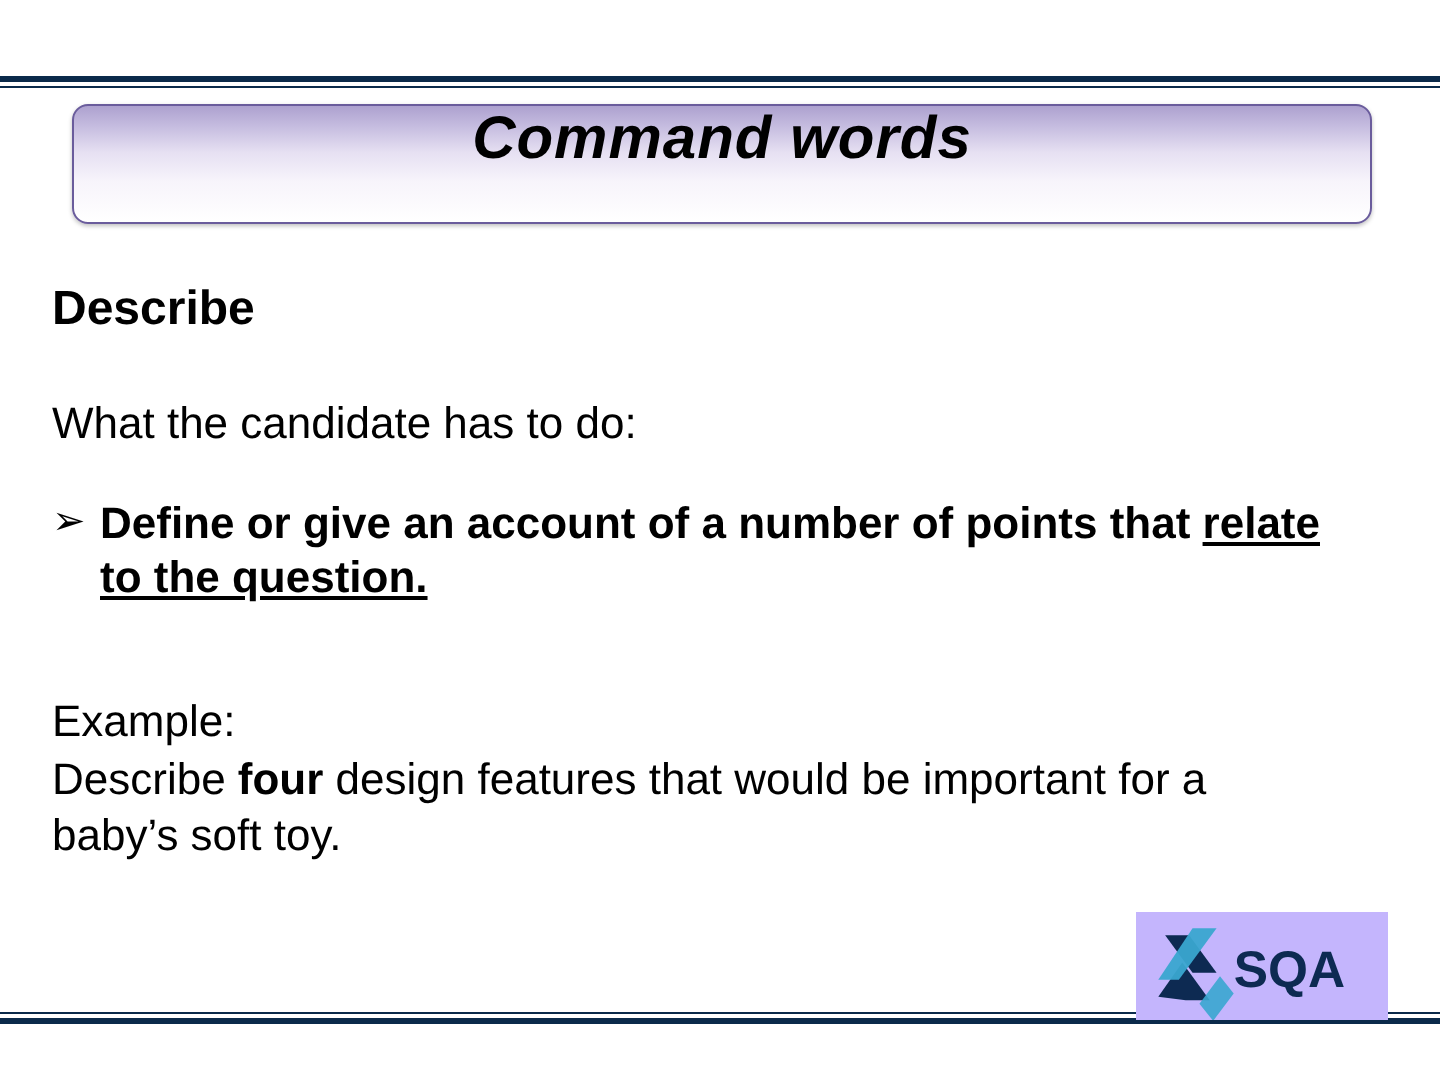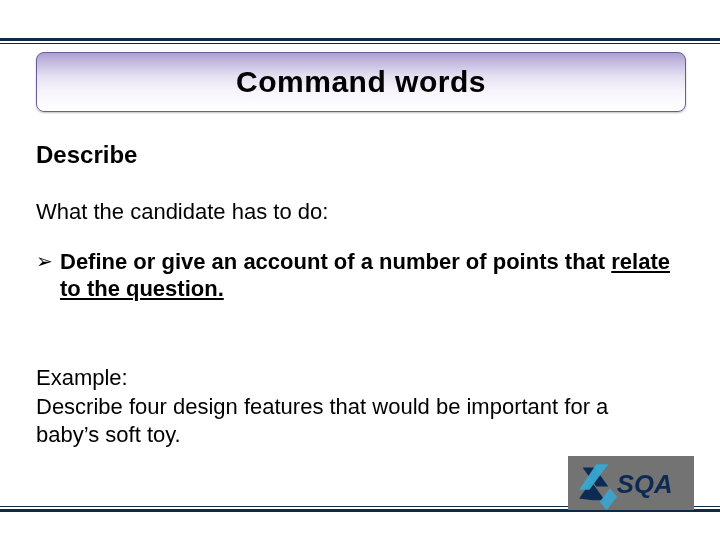--- a/index.html
+++ b/index.html
@@ -43,32 +43,33 @@
     position: absolute;
     left: 36px;
     top: 52px;
     width: 648px;
     height: 58px;
     border-radius: 8px;
     background: linear-gradient(to bottom, #ada1cf 0%, #c6bde0 18%, #e6e0f2 40%, #f7f4fb 65%, #ffffff 100%);
     border: 1px solid #6a5c9c;
     box-shadow: 0 1px 2px rgba(0,0,0,0.25);
     display: flex;
-    align-items: center;
+    align-items: flex-start;
     justify-content: center;
+    font-style: italic;
   }
   .title-text {
     font-weight: bold;
     font-size: 30px;
     color: #000;
     letter-spacing: 0.5px;
   }
   .content {
     position: absolute;
-    left: 36px;
+    left: 26px;
     top: 140px;
     width: 640px;
     color: #000;
     font-size: 22px;
     line-height: 1.25;
   }
   .section-heading {
     font-weight: bold;
     font-size: 24px;
     margin-bottom: 28px;
@@ -88,27 +89,27 @@
     line-height: 1.3;
   }
   .bullet-text {
     flex: 1;
     font-weight: bold;
   }
   .underline {
     text-decoration: underline;
   }
   .example-block {
-    margin-top: 61px;
+    margin-top: 44px;
   }
   .example-label {
     margin-bottom: 2px;
   }
   .example-text b {
-    font-weight: normal;
+    font-weight: bold;
   }
   
   .bottom-rule {
     position: absolute;
     left: 0;
     right: 0;
     bottom: 24px;
     height: 10px;
   }
   .bottom-rule .bar1 {
@@ -123,25 +124,24 @@
     height: 3px;
     background: #0a2a4a;
   }
   
   .logo {
     position: absolute;
     right: 26px;
     bottom: 30px;
     width: 120px;
     height: 54px;
-    background: #737373;
+    background: #c4b5fd;
     padding-left: 6px;
     display: flex;
     align-items: center;
-    font-style: italic;
   }
   .logo svg {
     width: 120px;
     height: 54px;
   }
 </style>
 </head>
 <body>
 
 <div class="slide">

